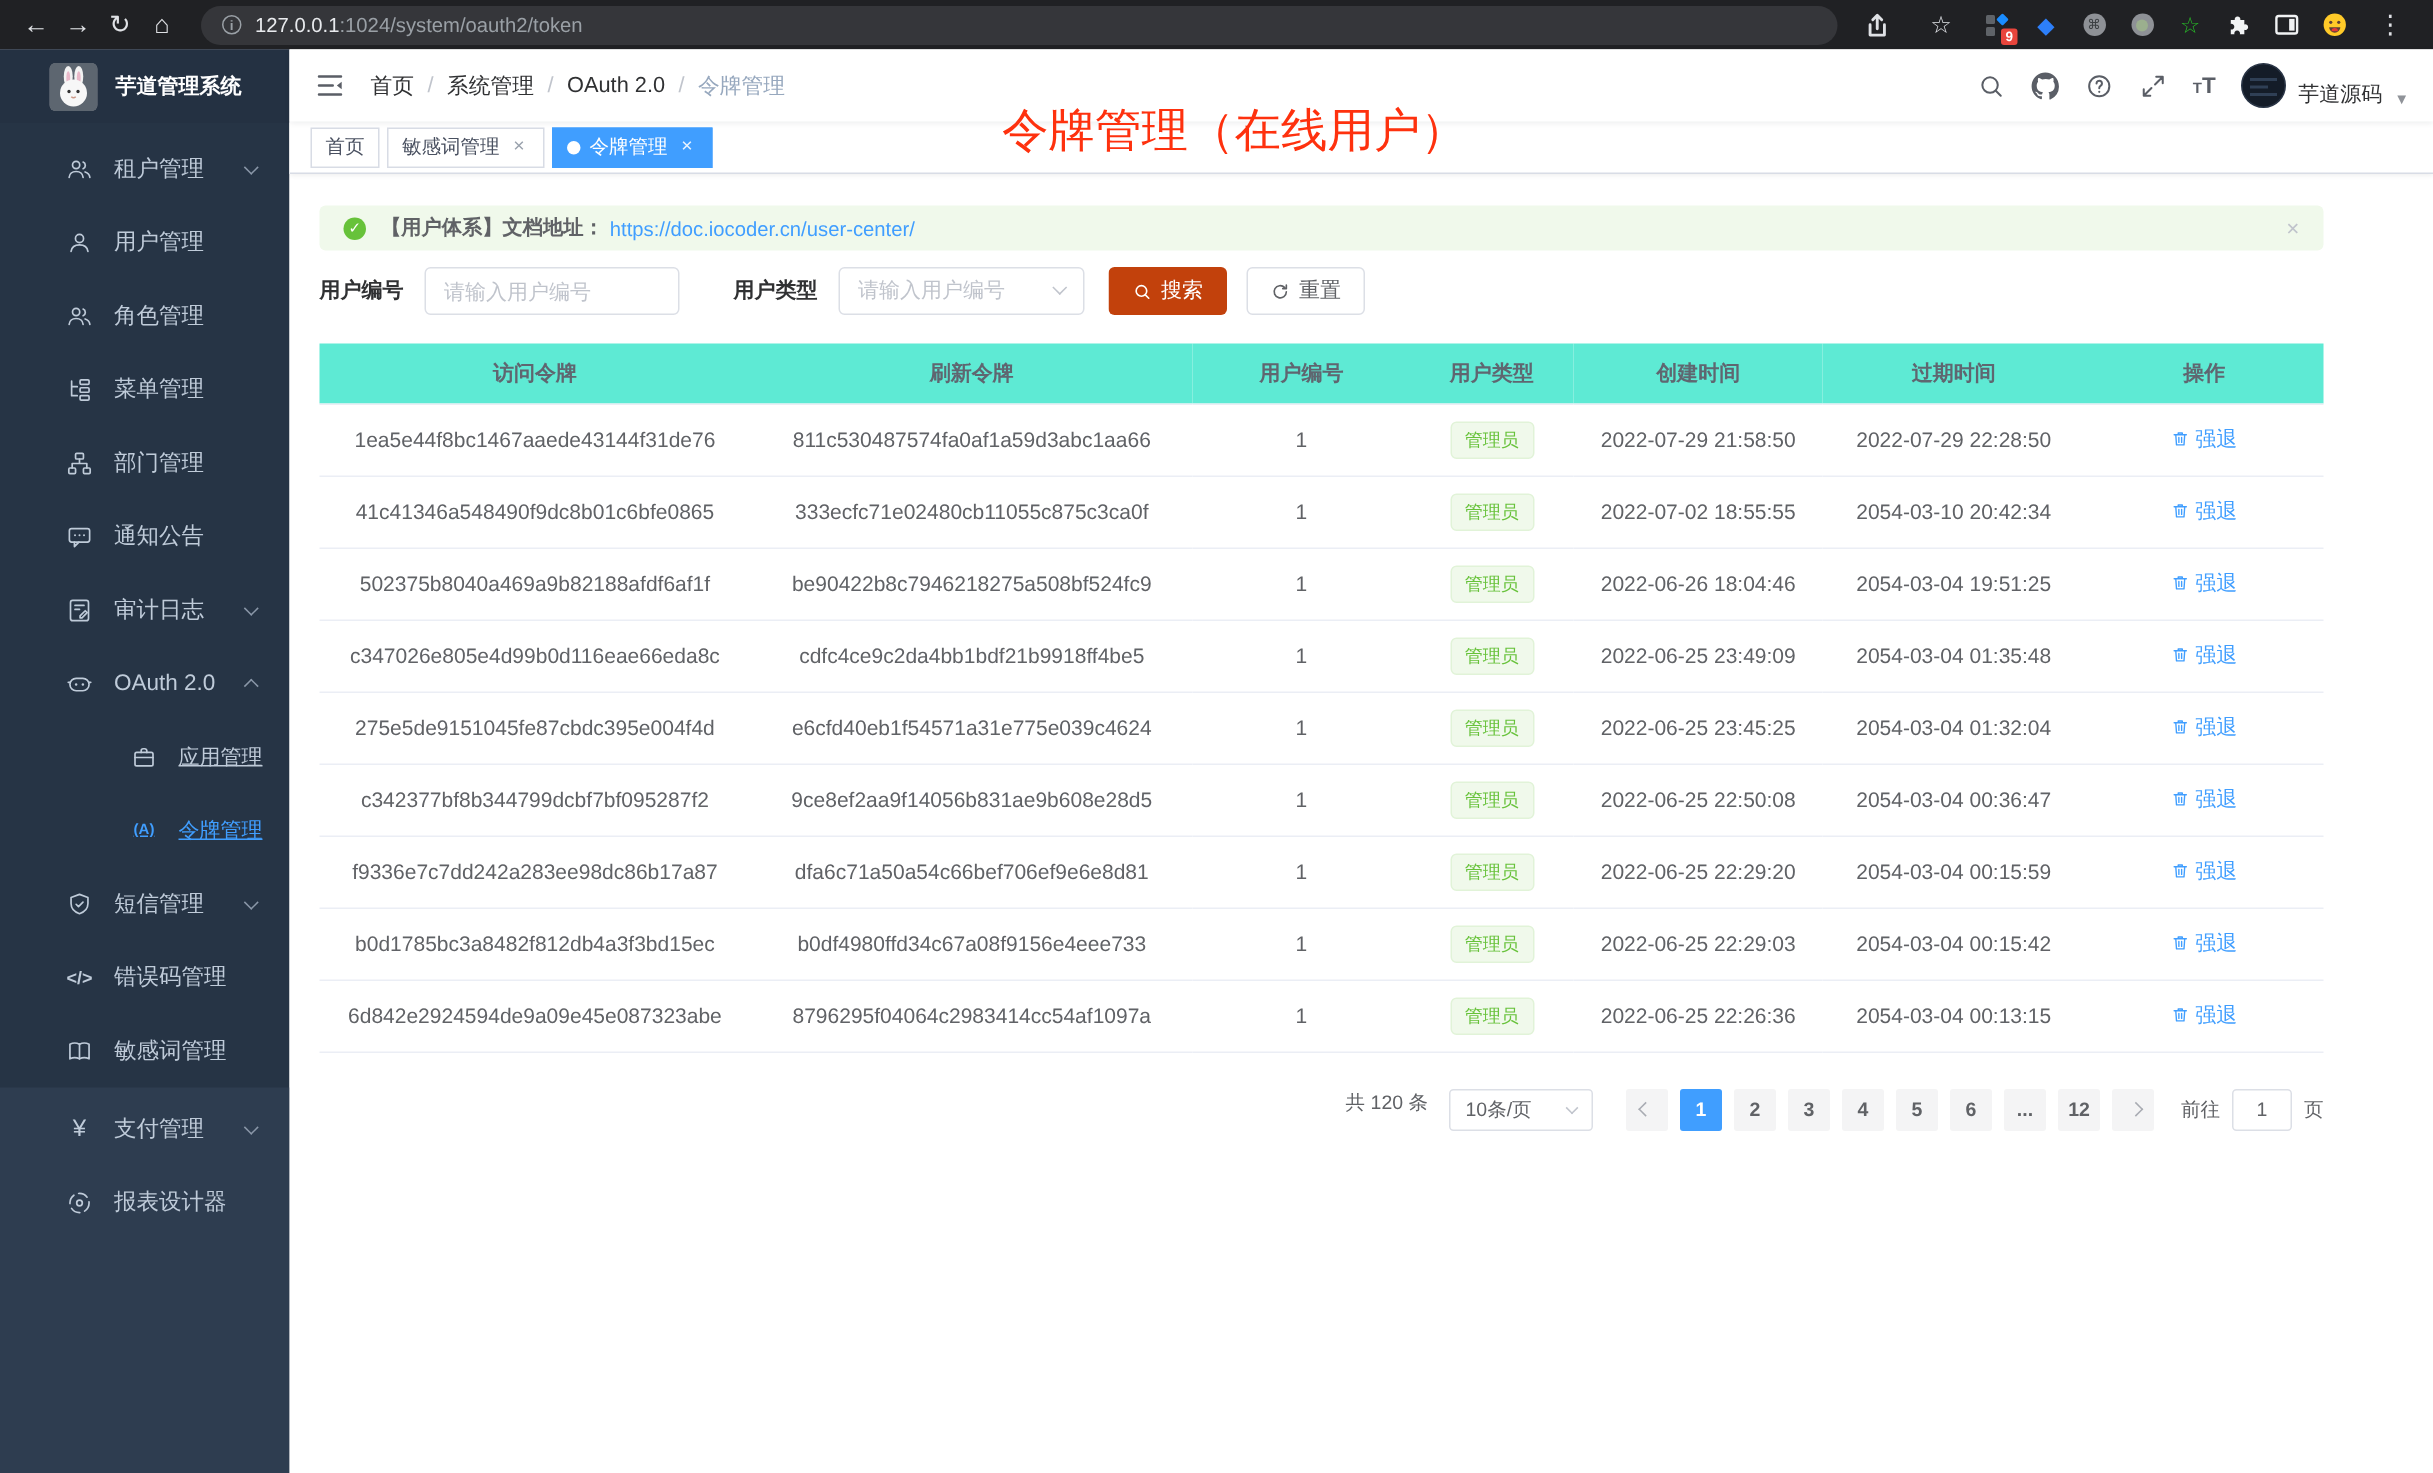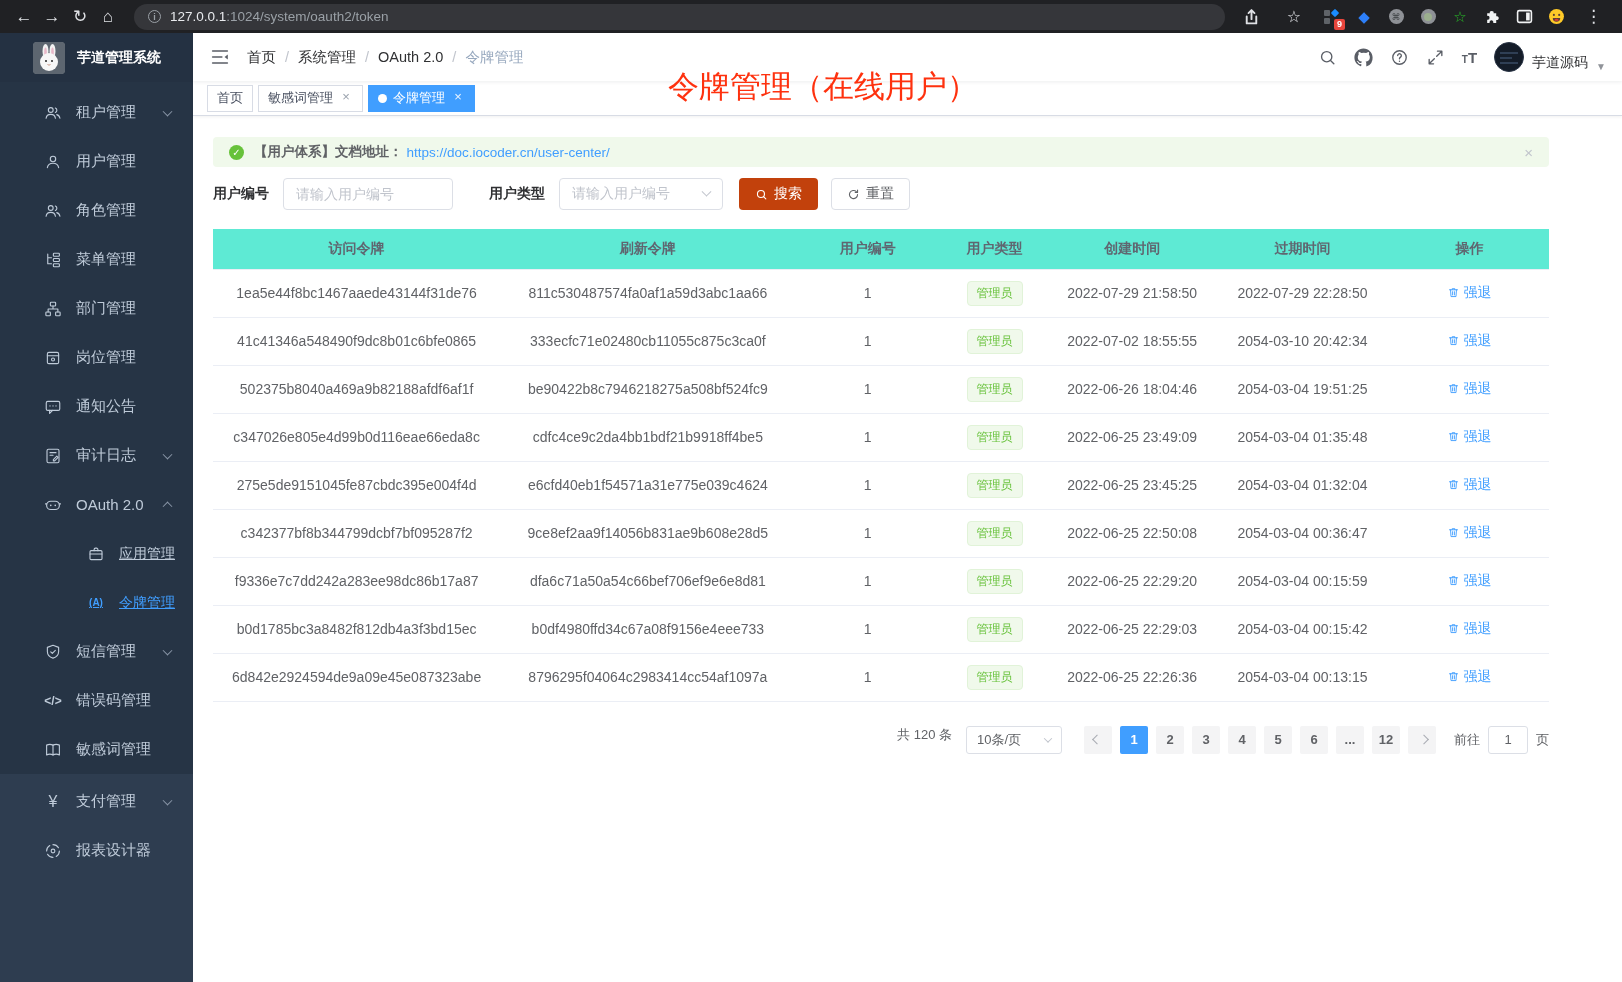--- a/index.html
+++ b/index.html
@@ -262,30 +262,20 @@
           <div class="menu-item">
             <span class="mi-icon">
               <svg viewBox="0 0 24 24">
                 <rect x="8.5" y="3" width="7" height="5" rx="1"></rect>
                 <rect x="2.5" y="16" width="6" height="5" rx="1"></rect>
                 <rect x="15.5" y="16" width="6" height="5" rx="1"></rect>
                 <path d="M12 8v4M5.5 16v-4h13v4"></path>
               </svg>
             </span>
             <span class="mi-label">部门管理</span>
-          </div>
-          <div class="menu-item">
-            <span class="mi-icon">
-              <svg viewBox="0 0 24 24">
-                <rect x="4.5" y="4.5" width="15" height="15" rx="2"></rect>
-                <path d="M4.5 9h15"></path>
-                <circle cx="12" cy="14" r="2"></circle>
-              </svg>
-            </span>
-            <span class="mi-label">岗位管理</span>
           </div>
           <div class="menu-item">
             <span class="mi-icon">
               <svg viewBox="0 0 24 24">
                 <rect x="3" y="4.5" width="18" height="12" rx="2"></rect>
                 <path d="M7.5 16.5v4l4-4"></path>
                 <circle cx="8" cy="10.5" r=".9" fill="currentColor" stroke="none"></circle>
                 <circle cx="12" cy="10.5" r=".9" fill="currentColor" stroke="none"></circle>
                 <circle cx="16" cy="10.5" r=".9" fill="currentColor" stroke="none"></circle>
               </svg>

